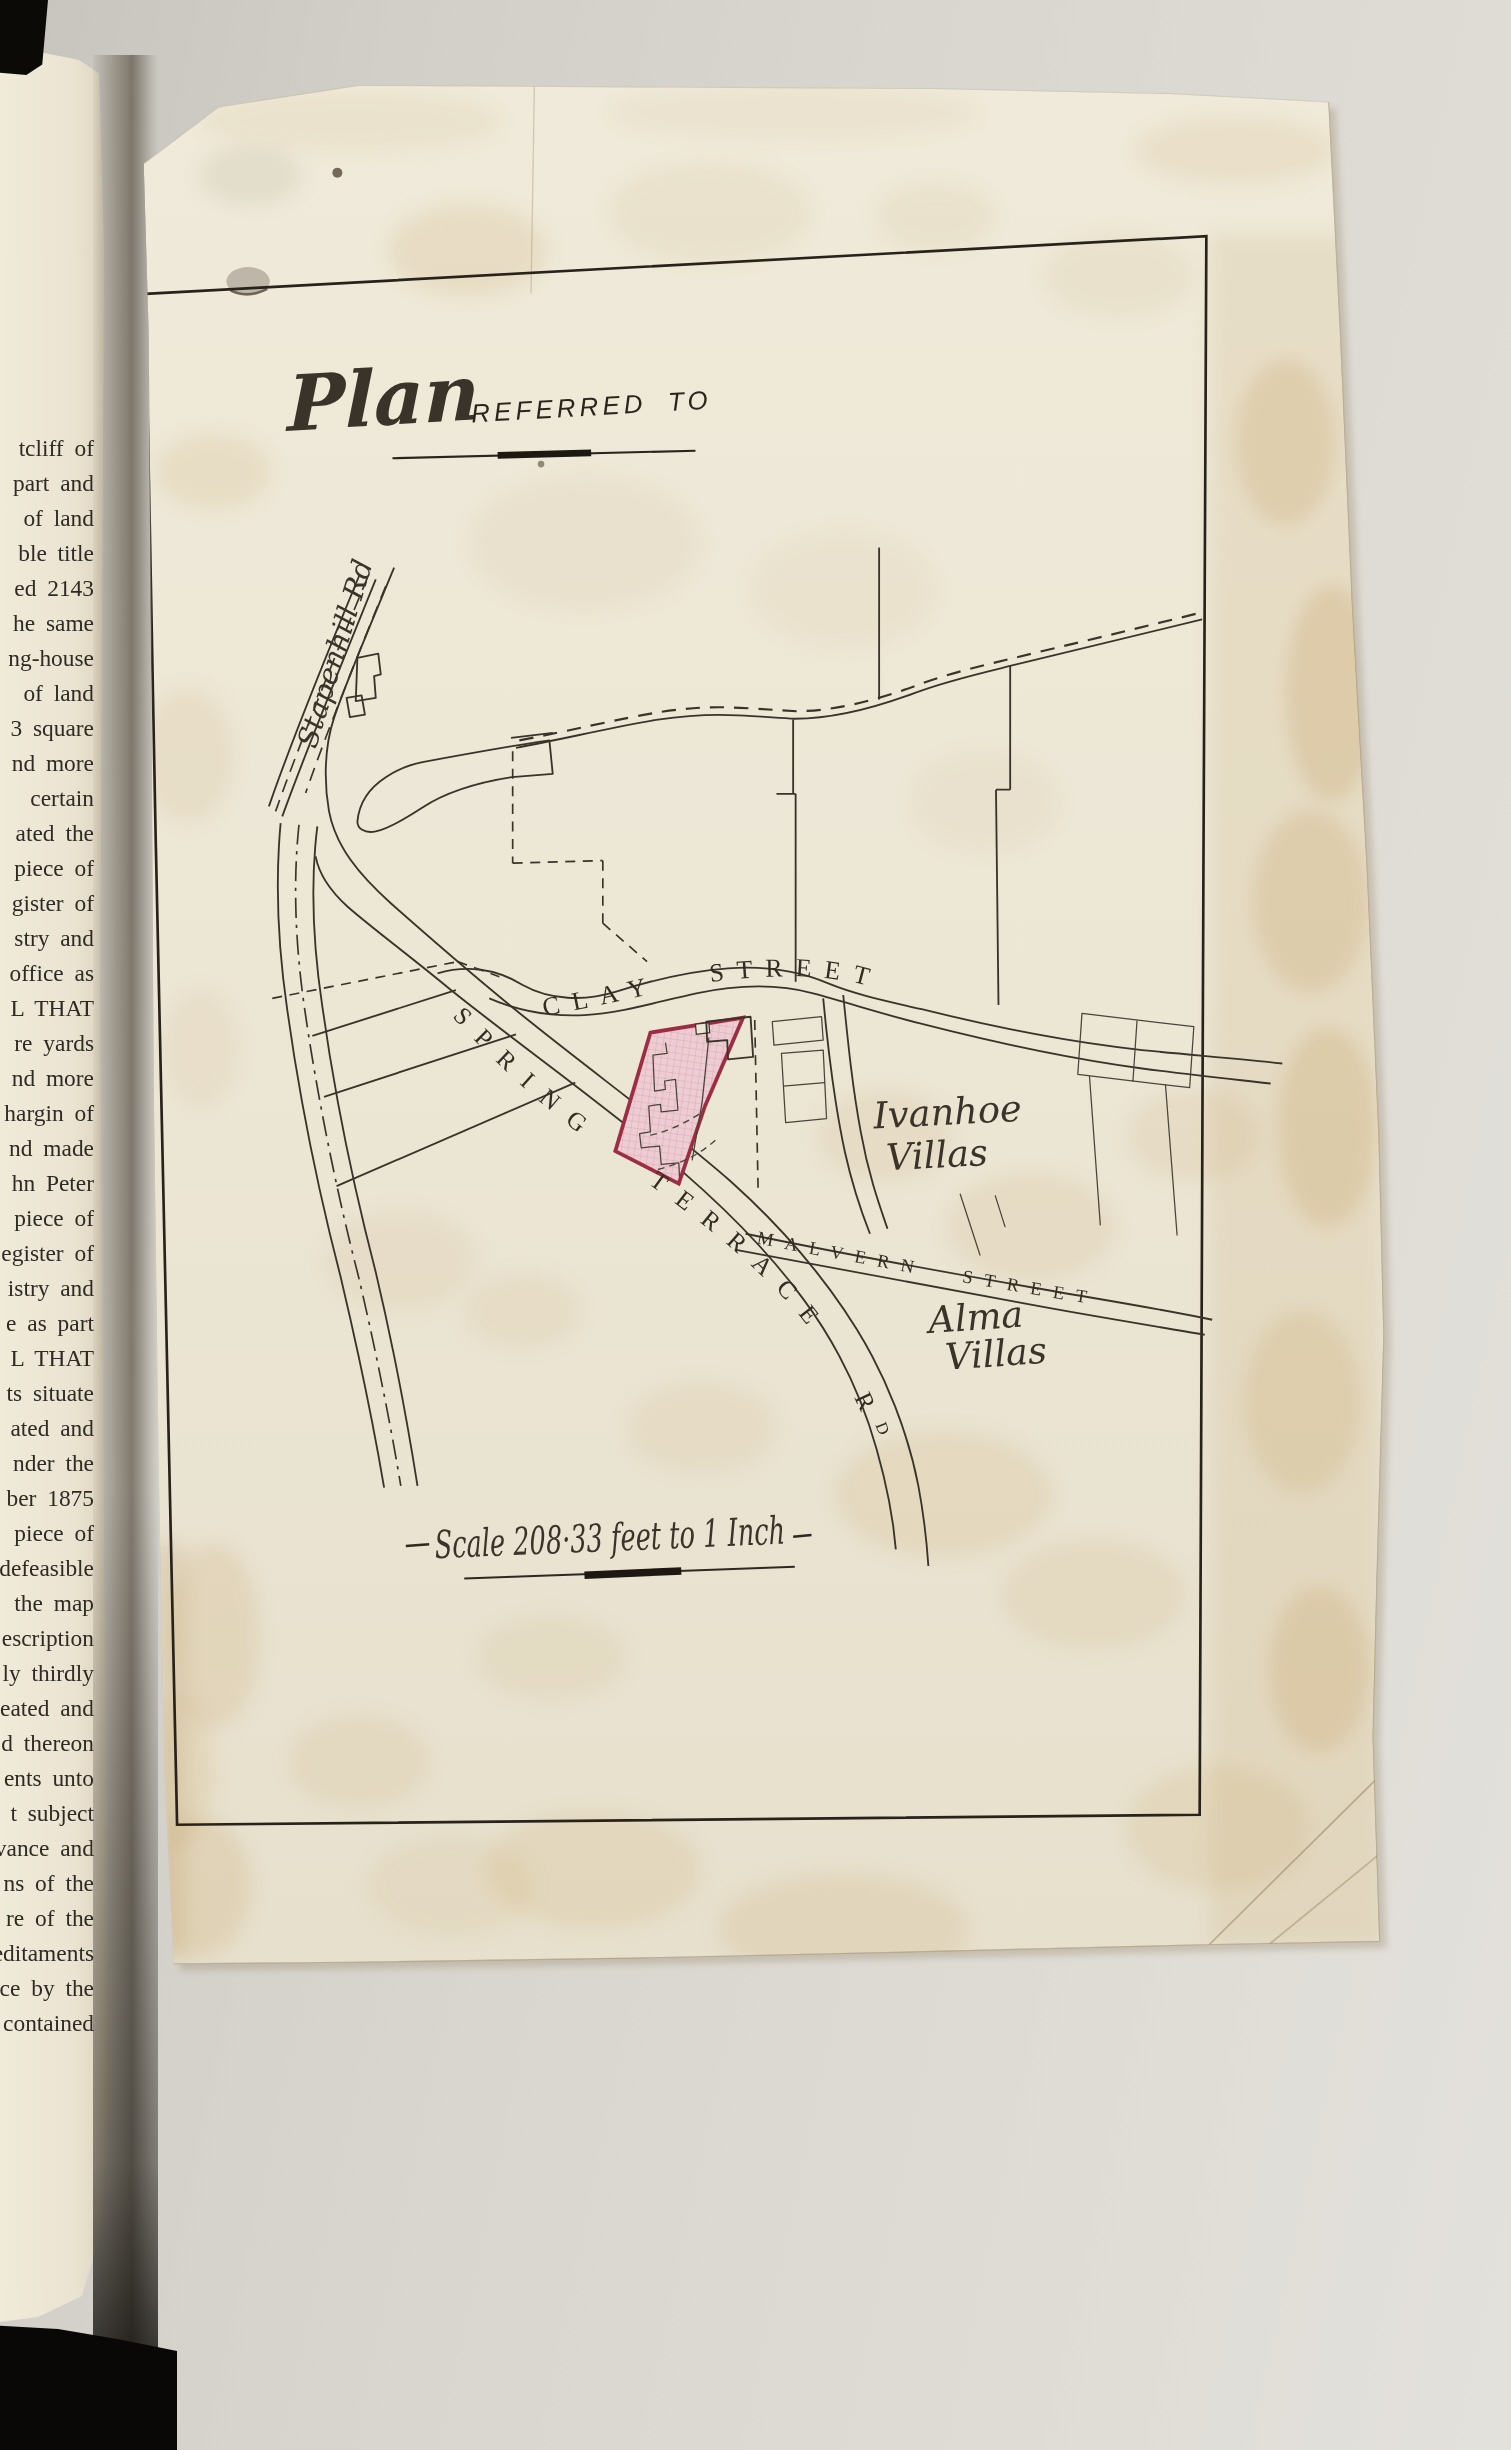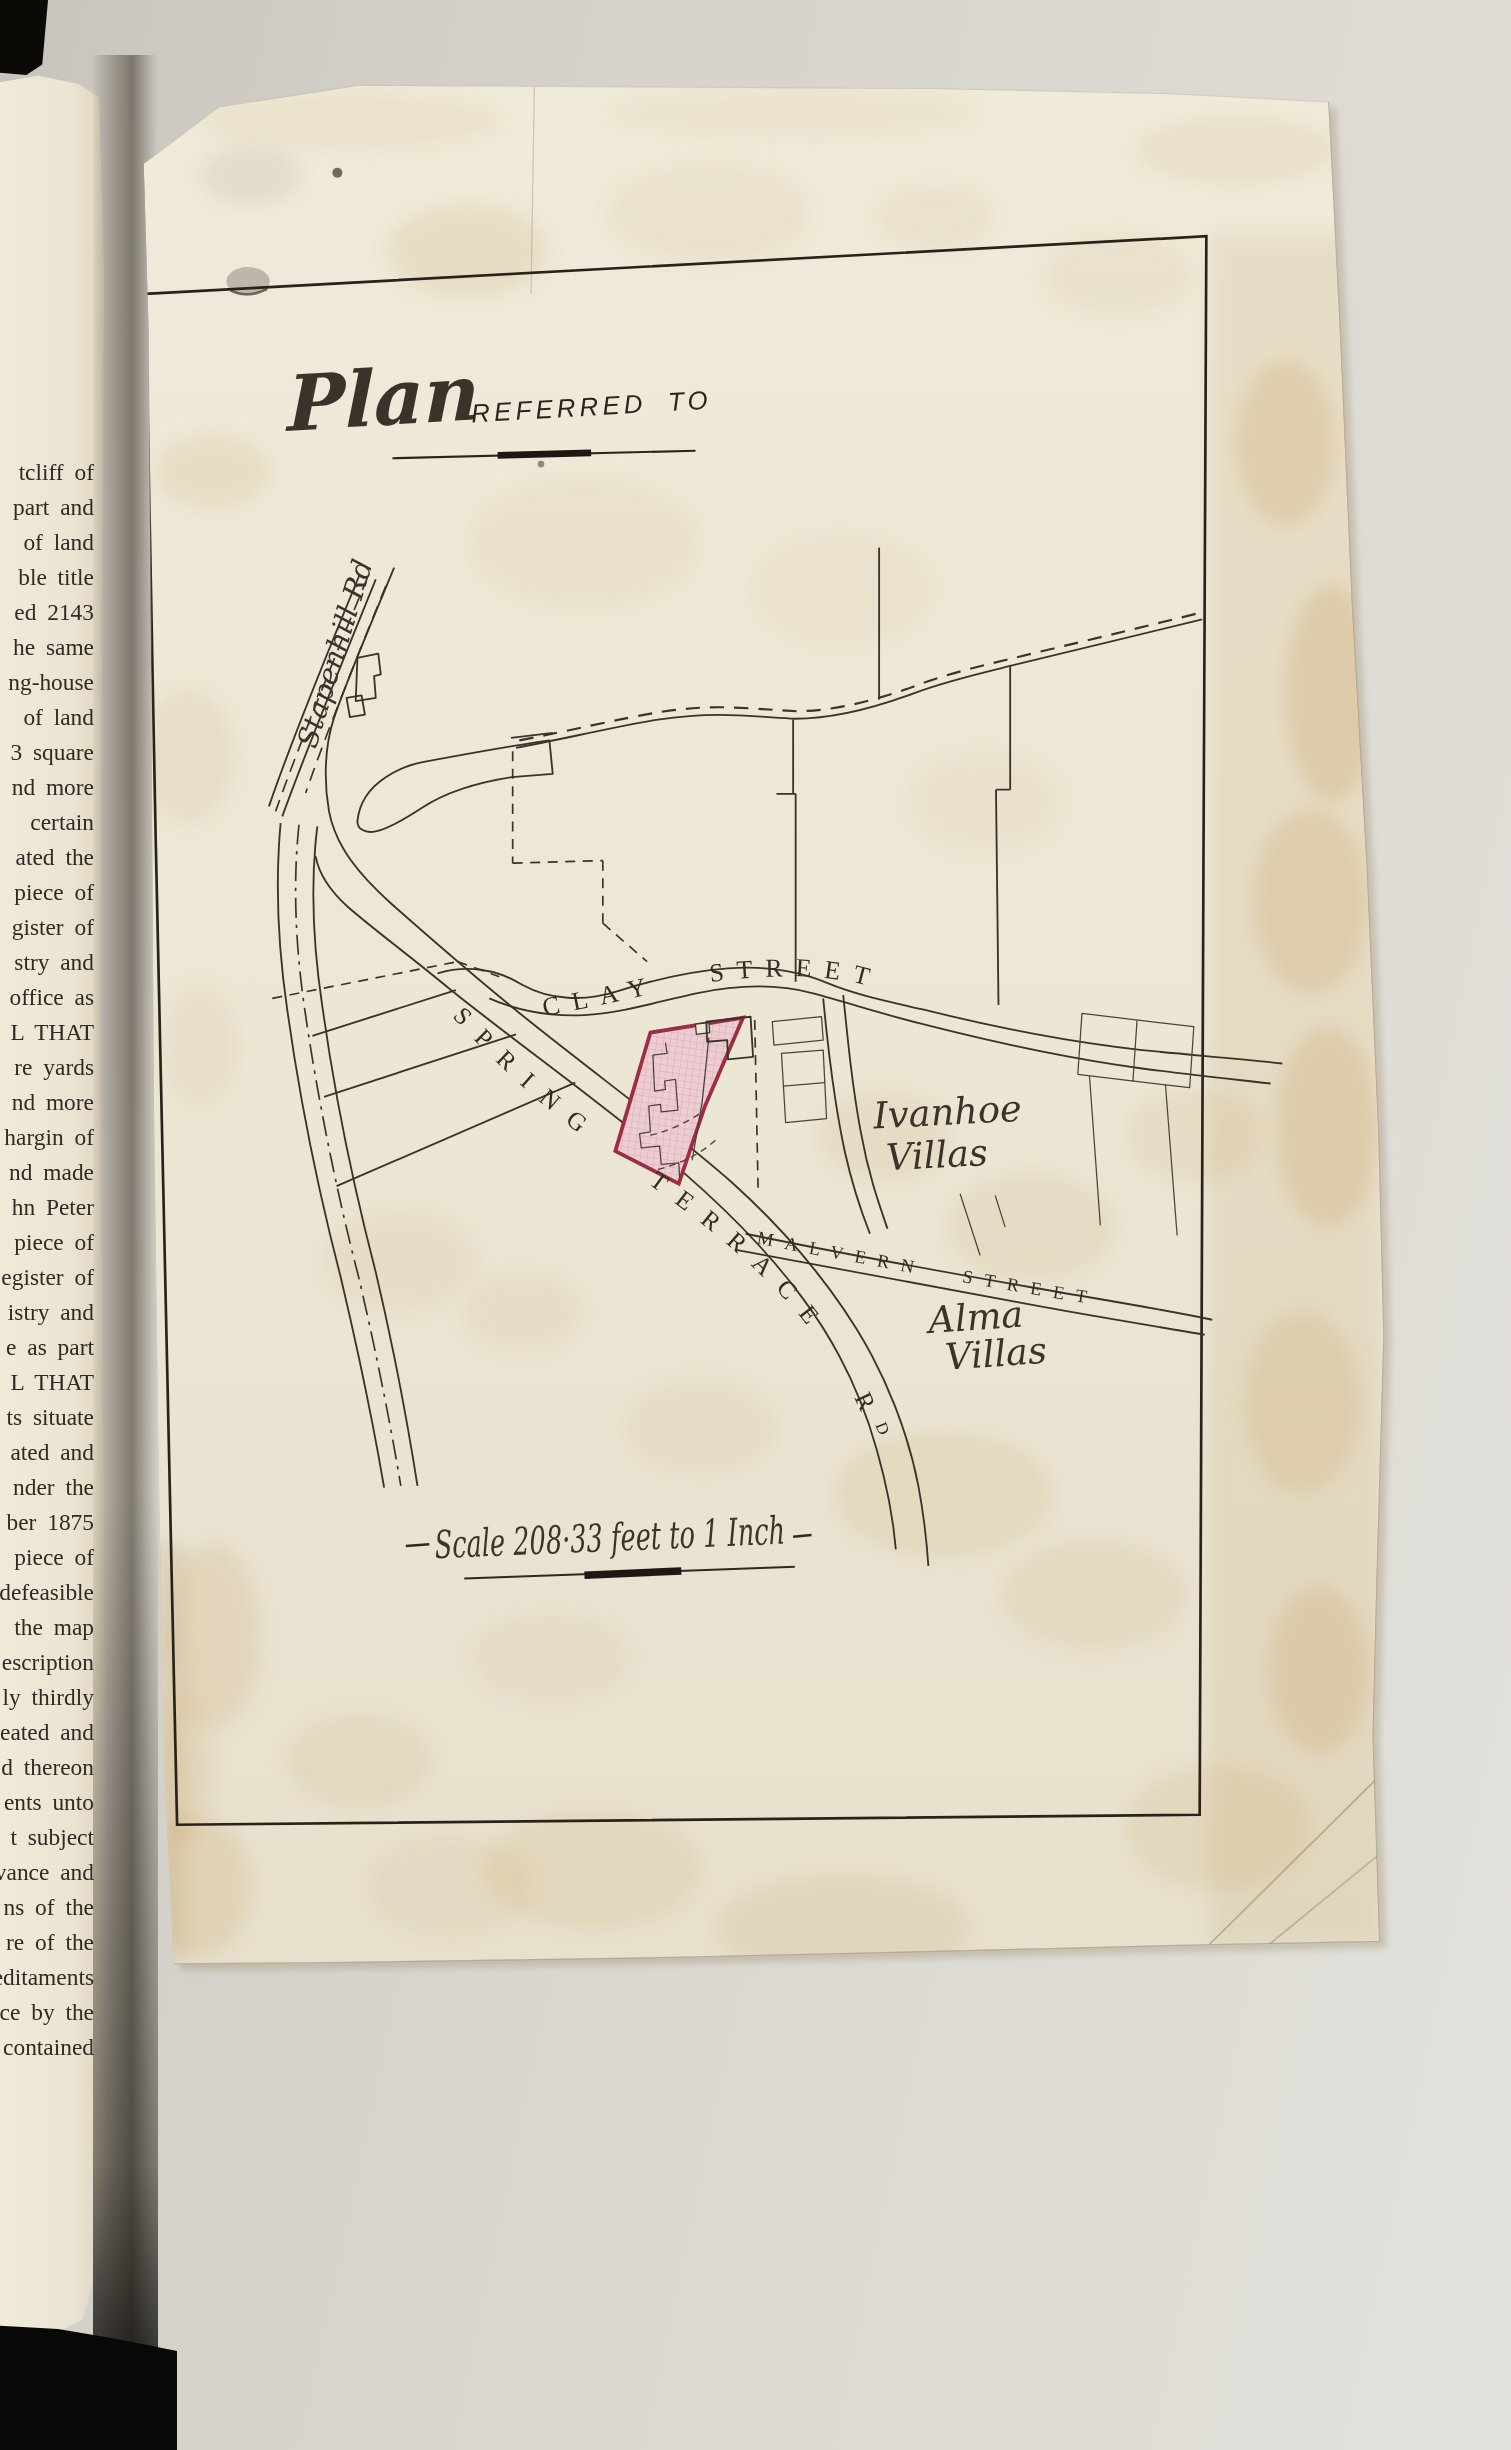--- a/index.html
+++ b/index.html
@@ -1,19 +1,19 @@
 <!DOCTYPE html>
 <html style="font-size:13.4px"><head>
 <meta charset="utf-8">
 <style>
   html,body{margin:0;padding:0;background:#d7d4cd;}
   .scene{position:relative;width:1512px;height:2450px;overflow:hidden;
     background:linear-gradient(102deg,#c7c4bd 0%,#d2cfc8 20%,#d9d6cf 45%,#dedbd4 70%,#e3e1dc 100%);
     font-family:"Liberation Serif",serif;}
-  .book-page{position:absolute;left:0;top:74px;width:117px;height:2276px;
+  .book-page{position:absolute;left:0;top:50px;width:117px;height:2276px;
     background:linear-gradient(to right,#f0ead9 0%,#ebe4d2 62%,#ddd4bf 90%,#cdc4ae 100%);
     clip-path:polygon(0px 8.3px,38px 1.7px,79px 10px,99px 23.4px,104px 200px,100px 943px,105px 1611px,110px 2045px,102px 2179px,82px 2246px,38px 2267px,0px 2272px);}
   .book-text{position:absolute;left:-83px;top:381px;width:177px;text-align:right;
     font-size:23.4px;line-height:35px;color:#2e2a24;word-spacing:5px;white-space:nowrap;}
   .book-text div{height:35px;}
   .gutter{position:absolute;left:93px;top:55px;width:65px;height:2395px;
     background:linear-gradient(to bottom,rgba(40,34,26,0) 0%,rgba(40,34,26,0) 60%,rgba(22,18,13,0.45) 88%,rgba(6,5,3,0.92) 100%),
                linear-gradient(to right,rgba(95,85,68,0.05),rgba(95,85,68,0.45) 35%,rgba(72,64,51,0.6) 60%,rgba(72,64,51,0.12) 90%,rgba(0,0,0,0));}
   .bind-tl{position:absolute;left:0;top:0;width:48px;height:75px;background:#0c0a07;
     clip-path:polygon(0 0,100% 0,88% 86%,55% 100%,0 97%);}

